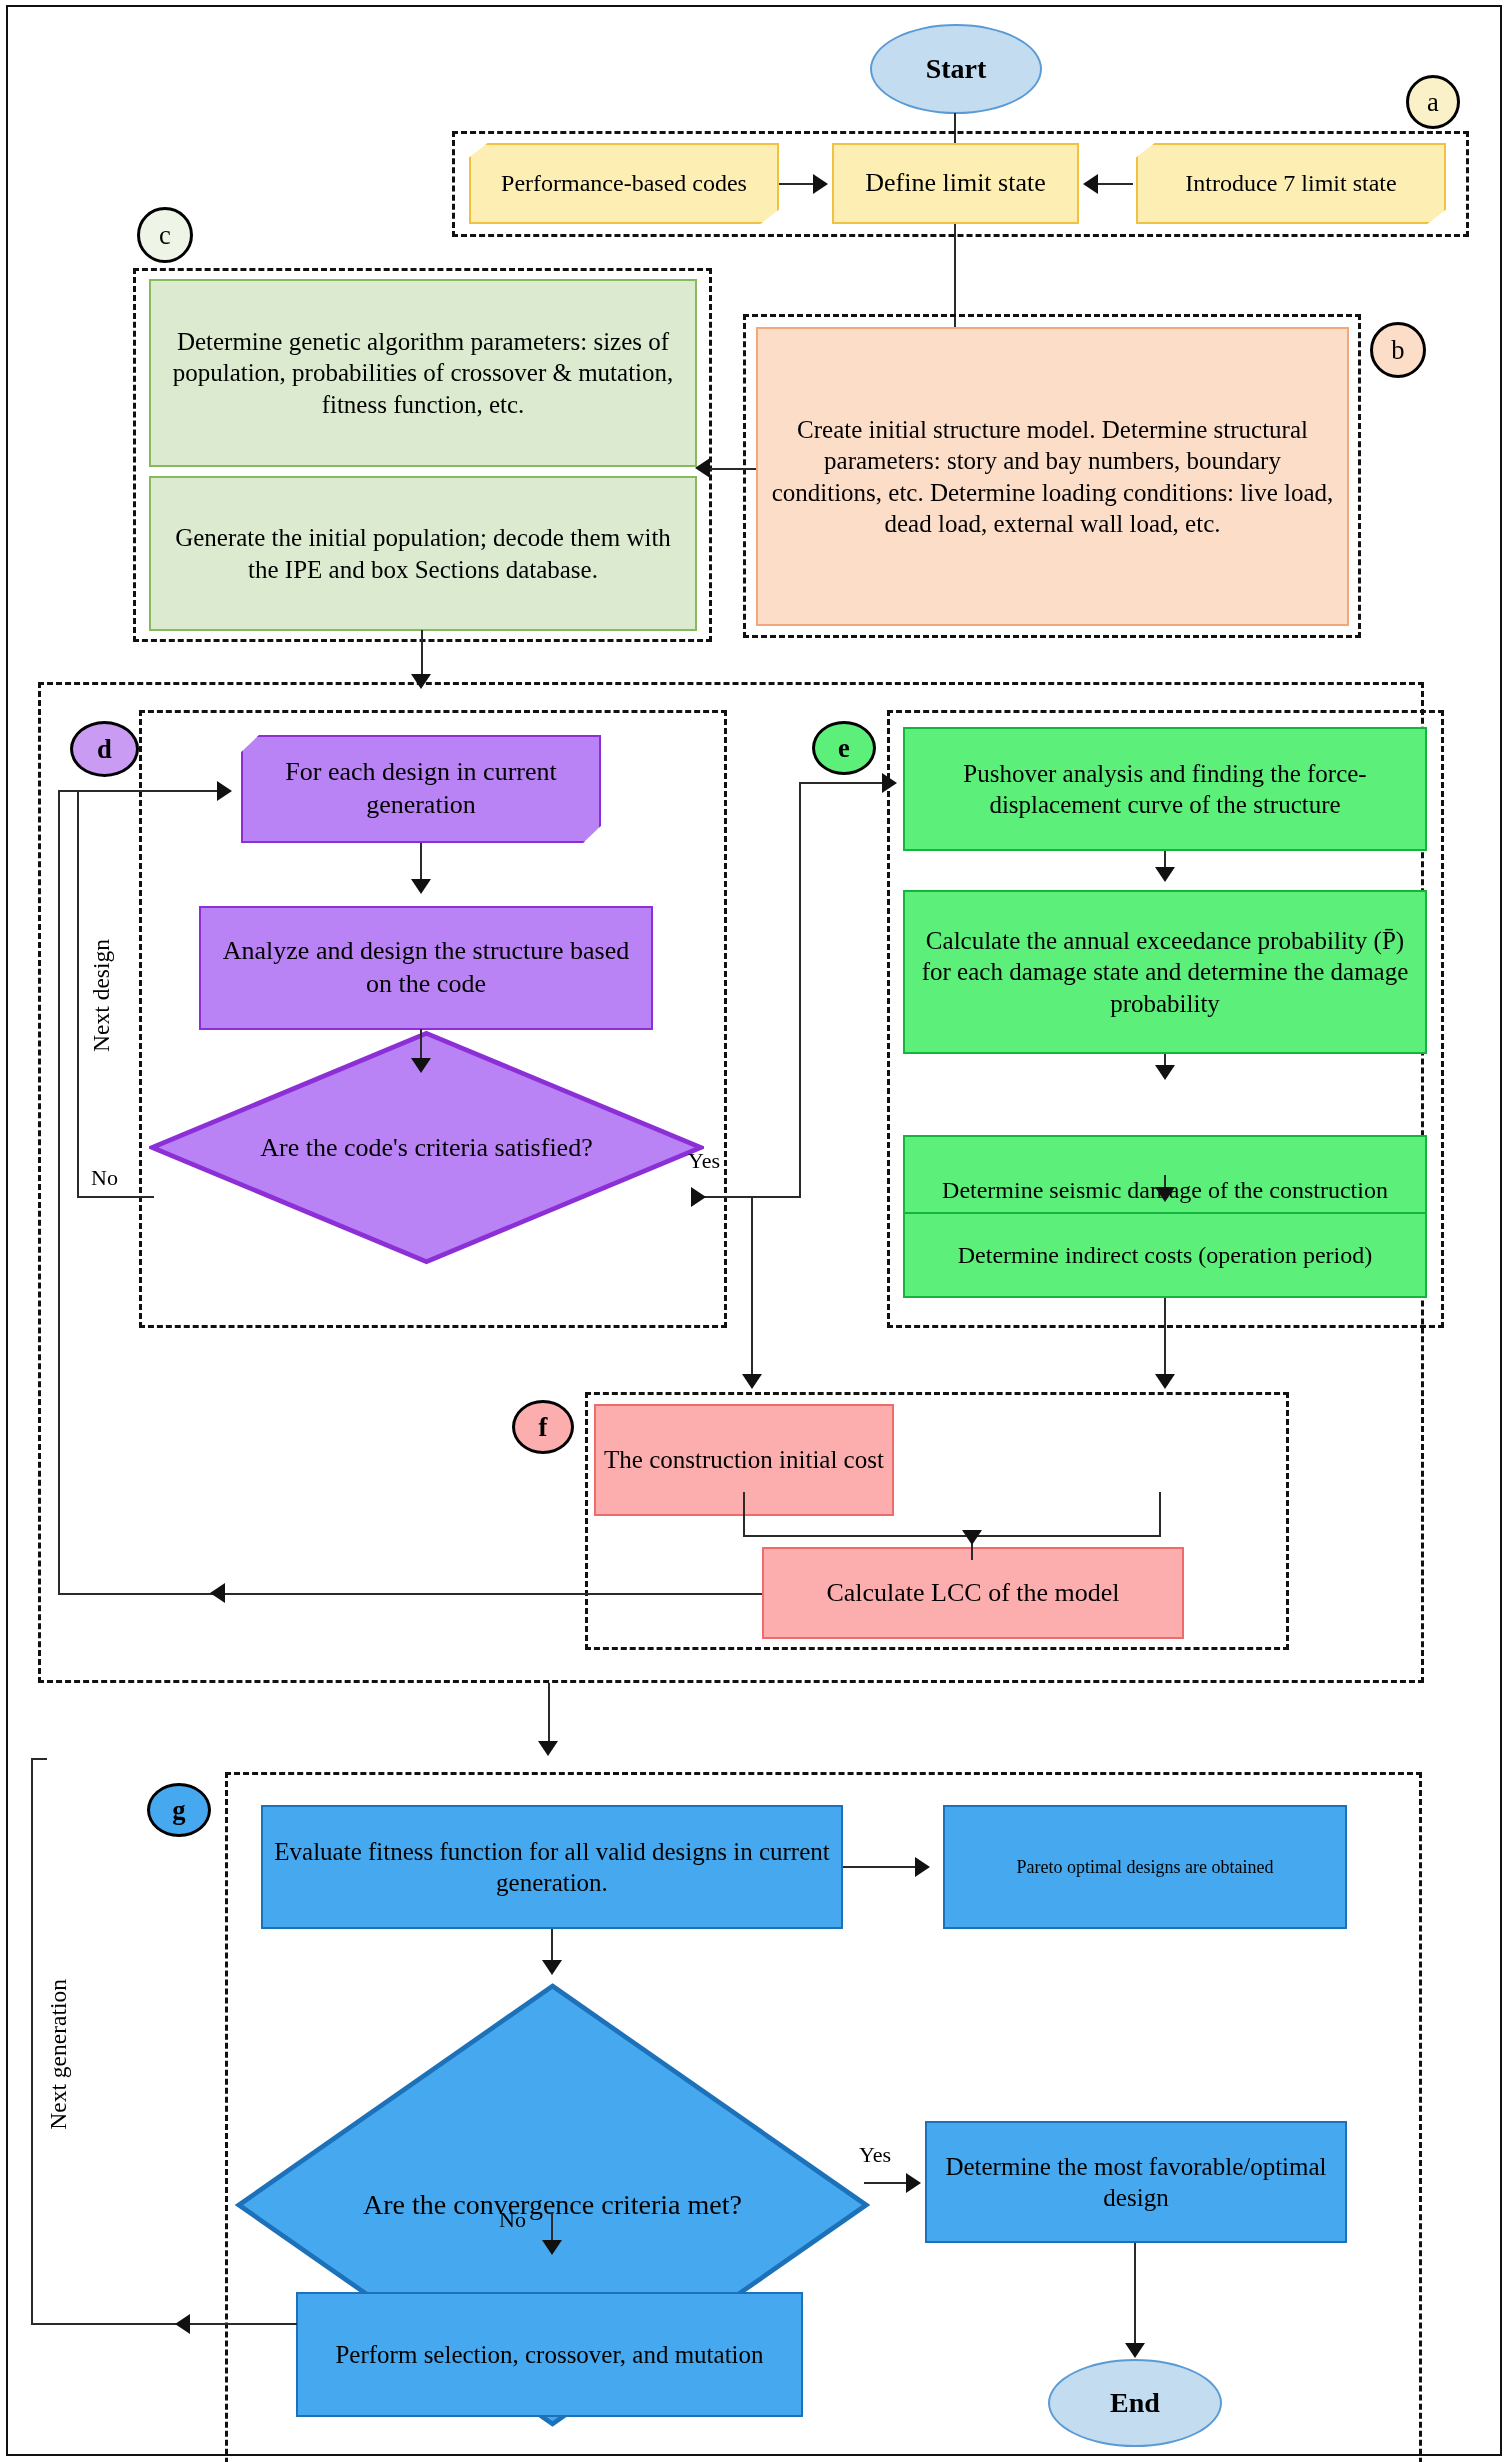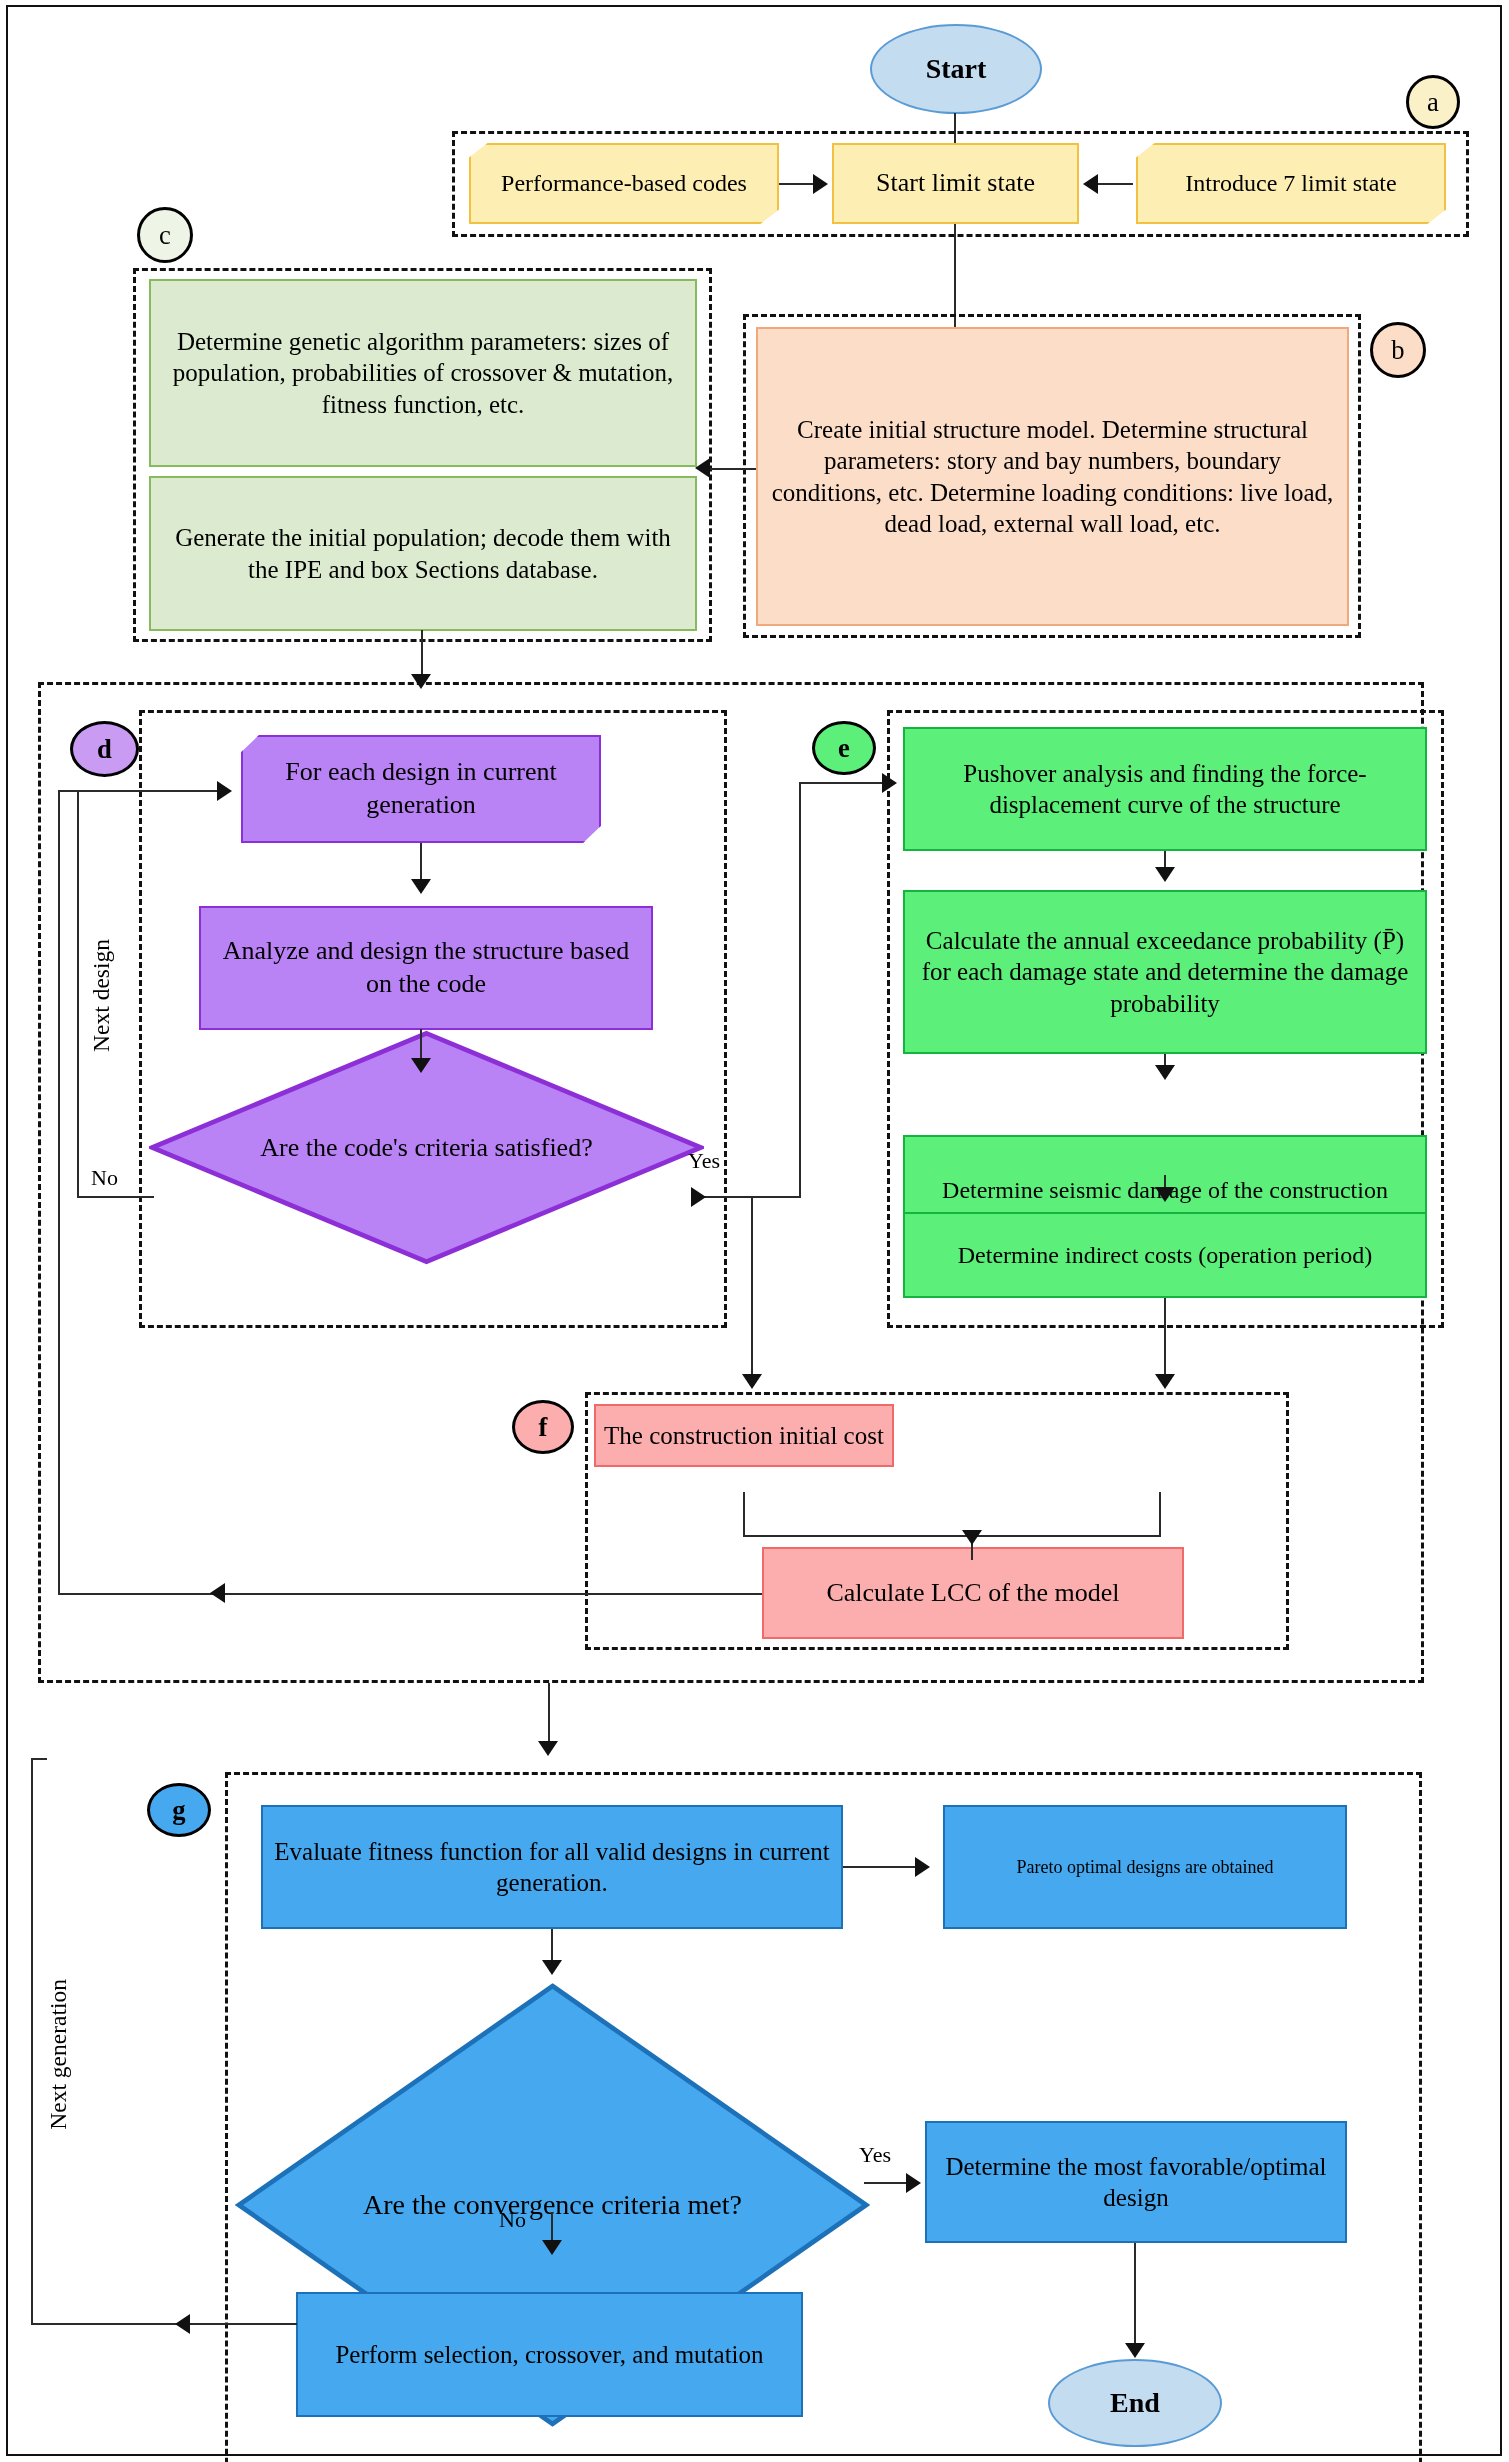--- a/index.html
+++ b/index.html
@@ -81,21 +81,21 @@
 
   <div class="grp" style="left:452px;top:131px;width:1017px;height:106px;"></div>
   <div class="badge badge-a" style="left:1406px;top:75px;width:48px;height:48px;">
     <span>a</span>
   </div>
 
   <div class="node y-fill y-cut" style="left:469px;top:143px;width:310px;height:81px;font-size:24px;">
     <span>Performance-based codes</span>
   </div>
   <div class="node y-fill" style="left:832px;top:143px;width:247px;height:81px;font-size:26px;">
-    <span>Start limit state</span>
+    <span>Define limit state</span>
   </div>
   <div class="node y-fill y-cut" style="left:1136px;top:143px;width:310px;height:81px;font-size:24px;">
     <span>Introduce 7 limit state</span>
   </div>
 
   <div class="ln lnh" style="left:779px;top:183px;width:38px;"></div>
   <div class="arrow ar-right" style="left:813px;top:174px;"></div>
   <div class="ln lnh" style="left:1095px;top:183px;width:38px;"></div>
   <div class="arrow ar-left" style="left:1083px;top:174px;"></div>
 
@@ -204,21 +204,21 @@
   <div class="arrow ar-down" style="left:1155px;top:1187px;"></div>
 
   <div class="ln lnv" style="left:1164px;top:1298px;height:88px;"></div>
   <div class="arrow ar-down" style="left:1155px;top:1374px;"></div>
 
   <div class="grp" style="left:585px;top:1392px;width:704px;height:258px;"></div>
   <div class="badge badge-f ellipse" style="left:512px;top:1400px;width:56px;height:48px;">
     <span>f</span>
   </div>
 
-  <div class="node f-fill" style="left:594px;top:1404px;width:300px;height:63px;font-size:25px;">
+  <div class="node f-fill" style="left:594px;top:1404px;width:300px;height:112px;font-size:25px;">
     <span>The construction initial cost</span>
   </div>
   <div class="node f-fill" style="left:762px;top:1547px;width:422px;height:92px;font-size:26px;">
     <span>Calculate LCC of the model</span>
   </div>
 
   <div class="ln lnv" style="left:743px;top:1492px;height:45px;"></div>
   <div class="ln lnv" style="left:1159px;top:1492px;height:45px;"></div>
   <div class="ln lnh" style="left:743px;top:1535px;width:418px;"></div>
   <div class="ln lnv" style="left:971px;top:1535px;height:25px;"></div>

